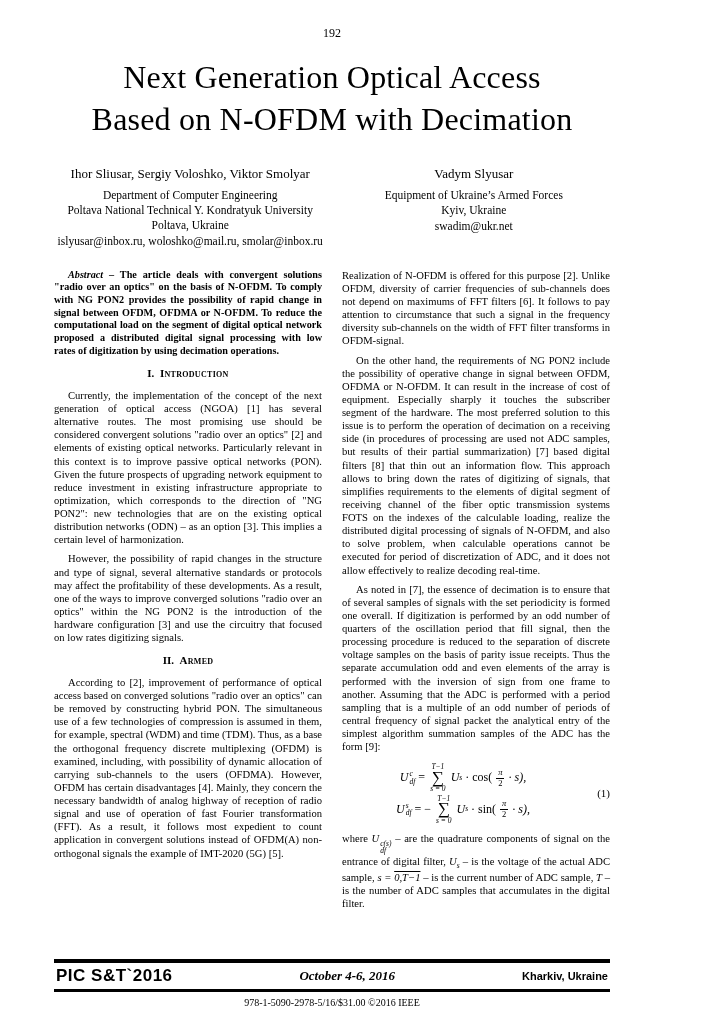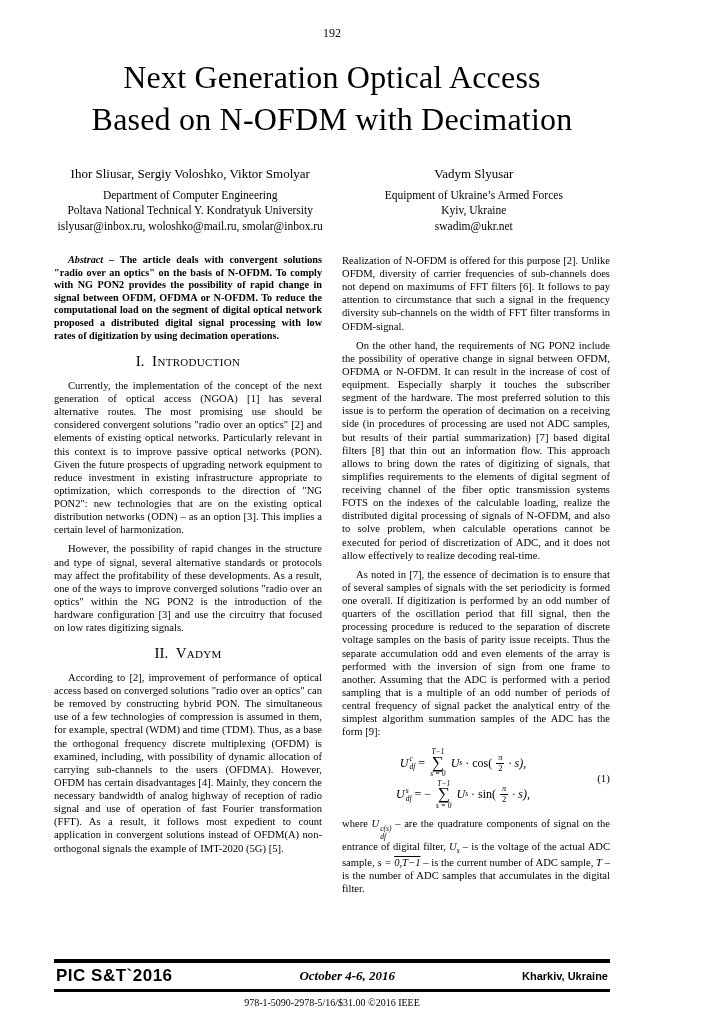--- a/index.html
+++ b/index.html
@@ -21,21 +21,21 @@
   .col { width:50%; font-size:10.6px; line-height:1.24; text-align:justify; }
 
   p.body { text-indent:14px; margin-bottom:6px; }
   p.noindent { text-indent:0; }
 
   p.abstract { font-weight:bold; font-size:10.2px; text-indent:14px; margin-bottom:9px; }
   .abstract-label { font-style:italic; }
   p.keywords { font-style:italic; font-size:10.2px; text-indent:14px; margin-bottom:10px; }
   .keywords-label { font-weight:bold; }
 
-  h2.section { text-align:center; font-weight:normal; font-size:15px; margin:10px 0 8px 0; }
+  h2.section { text-align:center; font-weight:bold; font-size:11px; margin:10px 0 8px 0; }
   .sec-title { font-variant:small-caps; letter-spacing:0.3px; }
 
   .it { font-style:italic; }
   .rm { font-style:normal; }
 
   
   .equation { position:relative; margin:10px 0 8px 0; padding-right:26px; }
   .eq-row { display:flex; justify-content:center; align-items:center; gap:3px; font-size:12px; font-style:italic; line-height:1.1; margin:2px 0; }
   .eq-var { display:inline-flex; align-items:center; }
   .supsub { display:inline-flex; flex-direction:column; font-size:7.5px; line-height:1.05; vertical-align:-0.45em; margin-left:1px; }
@@ -63,20 +63,21 @@
 
   <div class="page-number">192</div>
 
   <h1 class="title"><span>Next Generation Optical Access</span><br><span>Based on N-OFDM with Decimation</span></h1>
 
   <div class="authors">
     <div class="author-block">
       <div class="author-names">Ihor Sliusar, Sergiy Voloshko, Viktor Smolyar</div>
       <div class="author-line">Department of Computer Engineering</div>
       <div class="author-line">Poltava National Technical Y. Kondratyuk University</div>
+      <div class="author-line">Poltava, Ukraine</div>
       <div class="author-emails">islyusar@inbox.ru, woloshko@mail.ru, smolar@inbox.ru</div>
     </div>
     <div class="author-block">
       <div class="author-names">Vadym Slyusar</div>
       <div class="author-line">Equipment of Ukraine’s Armed Forces</div>
       <div class="author-line">Kyiv, Ukraine</div>
       <div class="author-emails">swadim@ukr.net</div>
     </div>
   </div>
 
@@ -84,21 +85,21 @@
 
     <div class="col">
       <p class="abstract"><span class="abstract-label">Abstract</span><span> – </span><span>The article deals with convergent solutions "radio over an optics" on the basis of N-OFDM. To comply with NG PON2 provides the possibility of rapid change in signal between OFDM, OFDMA or N-OFDM. To reduce the computational load on the segment of digital optical network proposed a distributed digital signal processing with low rates of digitization by using decimation operations.</span></p>
 
 
       <h2 class="section"><span class="sec-num">I.</span>&nbsp;&nbsp;<span class="sec-title">Introduction</span></h2>
 
       <p class="body">Currently, the implementation of the concept of the next generation of optical access (NGOA) [1] has several alternative routes. The most promising use should be considered convergent solutions "radio over an optics" [2] and elements of existing optical networks. Particularly relevant in this context is to improve passive optical networks (PON). Given the future prospects of upgrading network equipment to reduce investment in existing infrastructure appropriate to optimization, which corresponds to the direction of "NG PON2": new technologies that are on the existing optical distribution networks (ODN) – as an option [3]. This implies a certain level of harmonization.</p>
       <p class="body">However, the possibility of rapid changes in the structure and type of signal, several alternative standards or protocols may affect the profitability of these developments. As a result, one of the ways to improve converged solutions "radio over an optics" within the NG PON2 is the introduction of the hardware configuration [3] and use the circuitry that focused on low rates digitizing signals.</p>
 
-      <h2 class="section"><span class="sec-num">II.</span>&nbsp;&nbsp;<span class="sec-title">Vadym</span></h2>
+      <h2 class="section"><span class="sec-num">II.</span>&nbsp;&nbsp;<span class="sec-title">Armed</span></h2>
 
       <p class="body">According to [2], improvement of performance of optical access based on converged solutions "radio over an optics" can be removed by constructing hybrid PON. The simultaneous use of a few technologies of compression is assumed in them, for example, spectral (WDM) and time (TDM). Thus, as a base the orthogonal frequency discrete multiplexing (OFDM) is examined, including, with possibility of dynamic allocation of carrying sub-channels to the users (OFDMA). However, OFDM has certain disadvantages [4]. Mainly, they concern the necessary bandwidth of analog highway of reception of radio signal and use of operation of fast Fourier transformation (FFT). As a result, it follows most expedient to count application in convergent solutions instead of OFDM(A) non-orthogonal signals the example of IMT-2020 (5G) [5].</p>
     </div>
 
     <div class="col">
       <p class="body noindent">Realization of N-OFDM is offered for this purpose [2]. Unlike OFDM, diversity of carrier frequencies of sub-channels does not depend on maximums of FFT filters [6]. It follows to pay attention to circumstance that such a signal in the frequency diversity sub-channels on the width of FFT filter transforms in OFDM-signal.</p>
       <p class="body">On the other hand, the requirements of NG PON2 include the possibility of operative change in signal between OFDM, OFDMA or N-OFDM. It can result in the increase of cost of equipment. Especially sharply it touches the subscriber segment of the hardware. The most preferred solution to this issue is to perform the operation of decimation on a receiving side (in procedures of processing are used not ADC samples, but results of their partial summarization) [7] based digital filters [8] that thin out an information flow. This approach allows to bring down the rates of digitizing of signals, that simplifies requirements to the elements of digital segment of receiving channel of the fiber optic transmission systems FOTS on the indexes of the calculable loading, realize the distributed digital processing of signals of N-OFDM, and also to solve problem, when calculable operations cannot be executed for period of discretization of ADC, and it does not allow effectively to realize decoding real-time.</p>
       <p class="body">As noted in [7], the essence of decimation is to ensure that of several samples of signals with the set periodicity is formed one overall. If digitization is performed by an odd number of quarters of the oscillation period that fill signal, then the processing procedure is reduced to the separation of discrete voltage samples on the basis of parity issue receipts. Thus the separate accumulation odd and even elements of the array is performed with the inversion of sign from one frame to another. Assuming that the ADC is performed with a period sampling that is a multiple of an odd number of periods of central frequency of signal packet the analytical entry of the simplest algorithm summation samples of the ADC has the form [9]:</p>
 
       <div class="equation">

